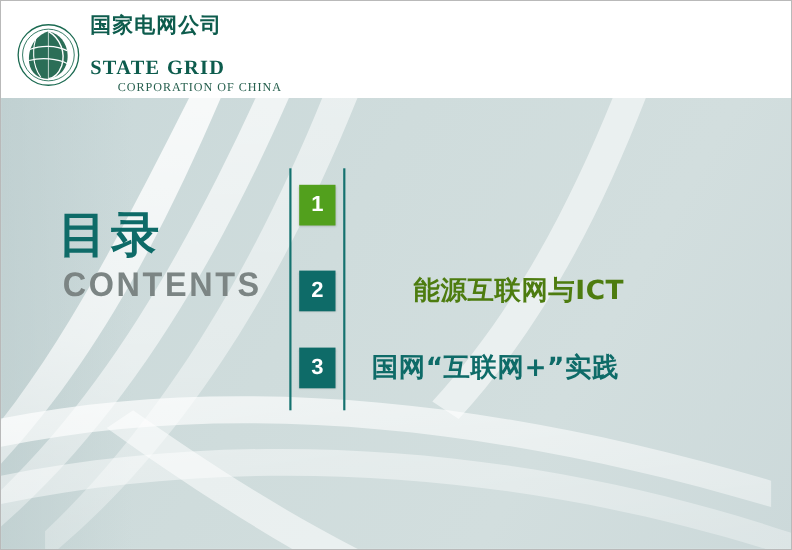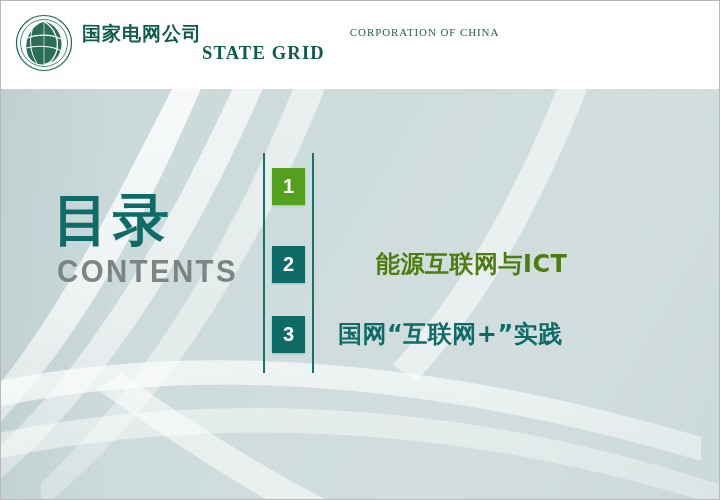--- a/index.html
+++ b/index.html
@@ -37,21 +37,21 @@
     gap: 9px;
   }
   .logo-mark {
     width: 58px;
     height: 58px;
     flex: 0 0 58px;
     position: relative;
   }
   .logo-text {
     display: flex;
-    flex-direction: row;
+    flex-direction: column;
     justify-content: center;
     line-height: 1;
   }
   .logo-cn {
     font-family: "DejaVu Sans", sans-serif;
     font-size: 19px;
     font-weight: bold;
     color: #0d5c4d;
     letter-spacing: 1px;
     white-space: nowrap;
@@ -96,21 +96,21 @@
   
   .title-block {
     position: absolute;
     left: 52px;
     top: 190px;
     z-index: 10;
     text-align: left;
   }
   .title-cn {
     font-family: "DejaVu Sans", sans-serif;
-    font-size: 56px;
+    font-size: 44px;
     font-weight: bold;
     color: #0e6b68;
     letter-spacing: 4px;
     line-height: 1.05;
   }
   .title-en {
     font-family: "Liberation Sans", sans-serif;
     font-size: 31px;
     font-weight: bold;
     color: #7c8584;

